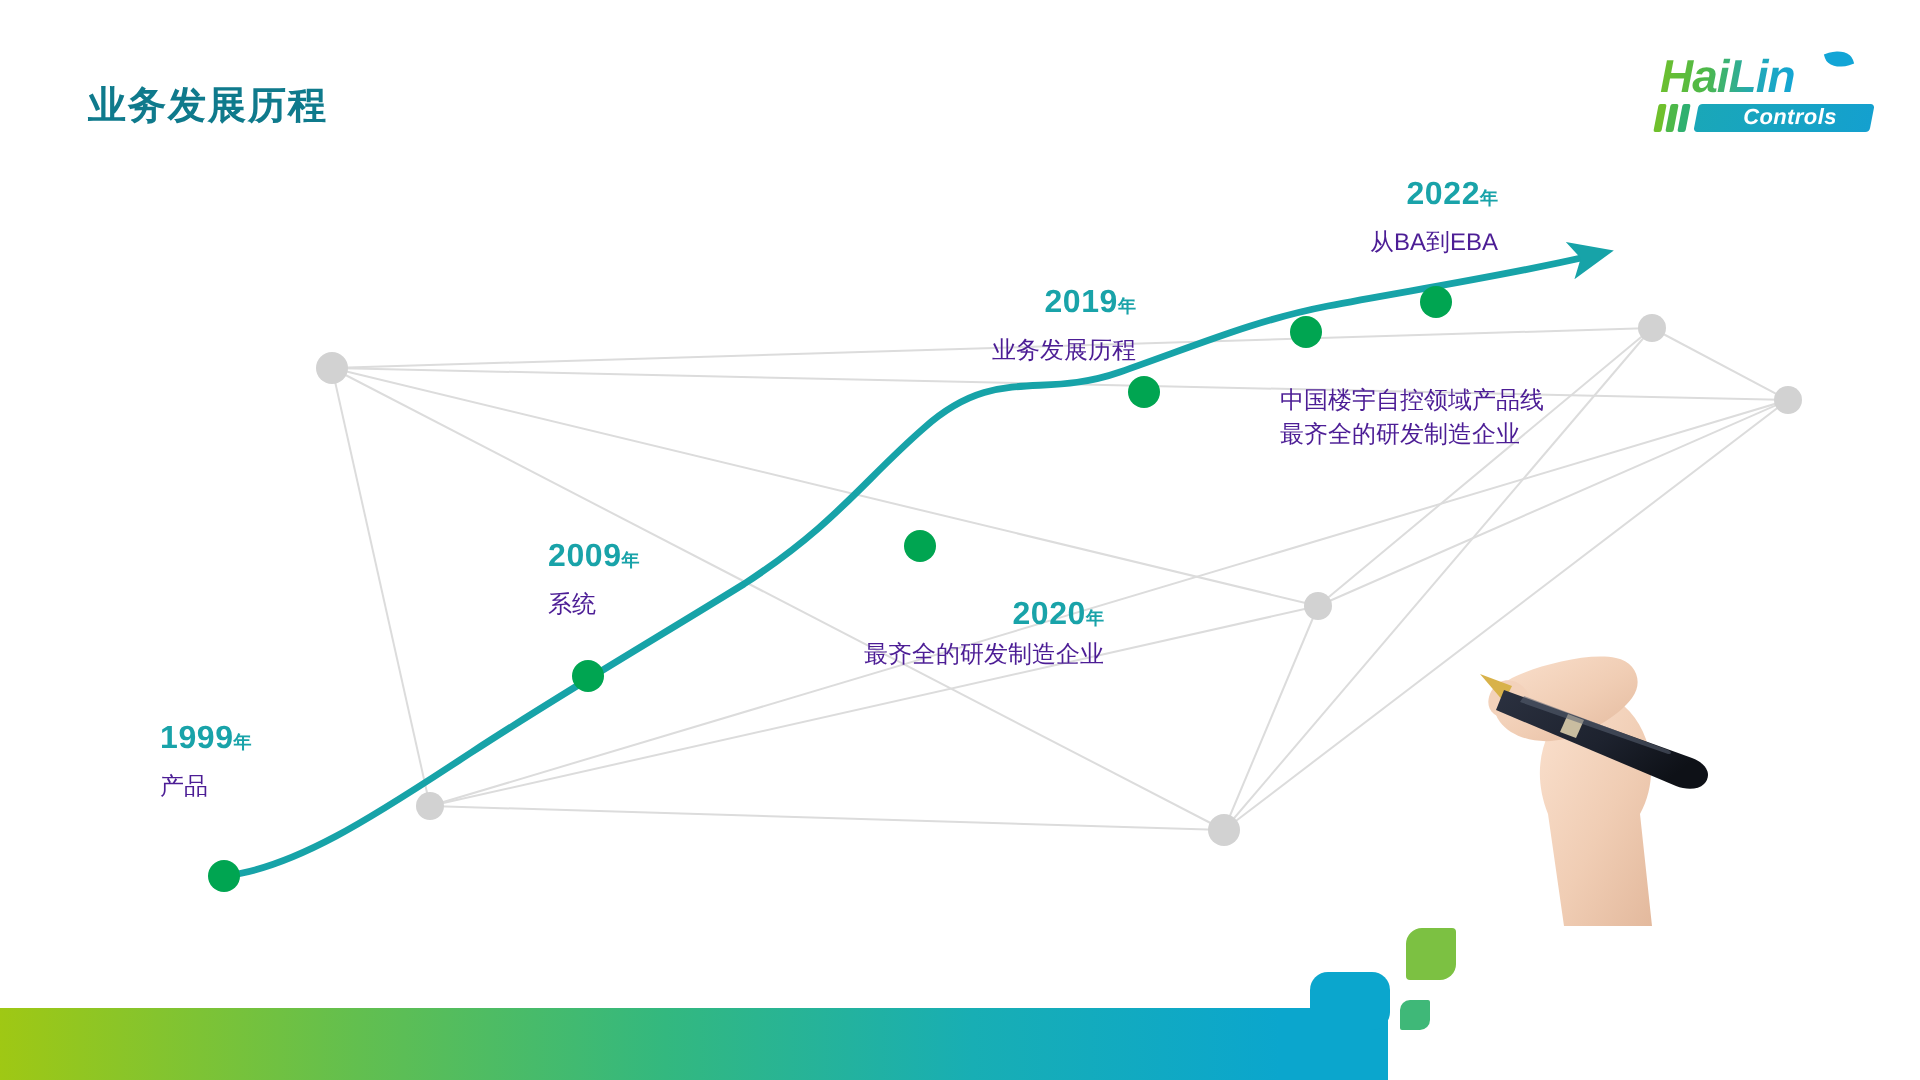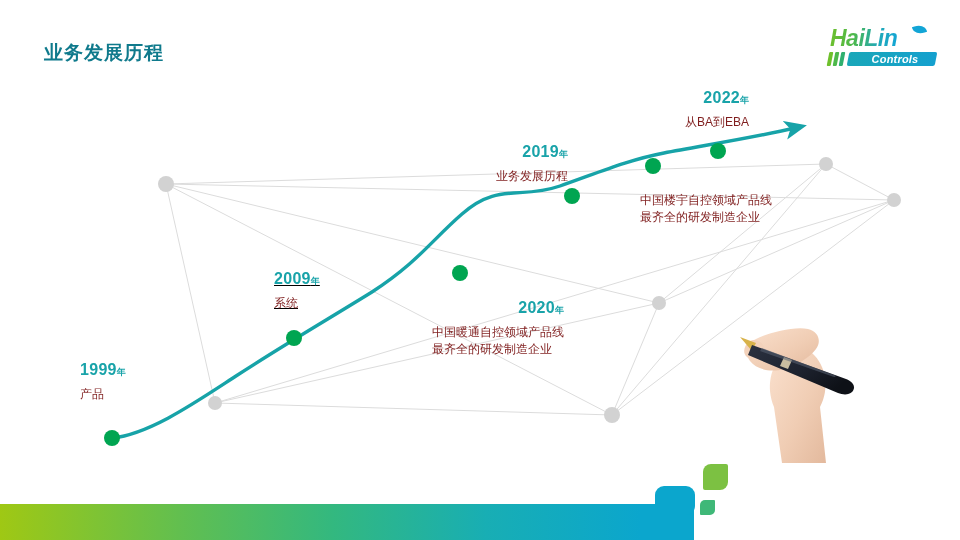--- a/index.html
+++ b/index.html
@@ -130,21 +130,21 @@
     text-align: right;
   }
   .milestone .year .suffix {
     font-size: 9px;
     font-weight: bold;
     letter-spacing: 0;
   }
   .milestone .desc {
     margin-top: 4px;
     font-size: 12px;
-    color: #7f1d1d;
+    color: #4c1d95;
     line-height: 17px;
   }
 
   
   #hand {
     position: absolute;
     left: 722px;
     top: 295px;
     width: 160px;
     height: 170px;
@@ -264,27 +264,26 @@
         <circle cx="653" cy="166" r="8" fill="#00a551"></circle>
         <circle cx="718" cy="151" r="8" fill="#00a551"></circle>
       </g>
   </svg>
 
   <div id="milestone-labels">
       <div class="milestone" style="left: 80px; top: 360px;">
         <div class="year"><span>1999</span><span class="suffix">年</span></div>
         <div class="desc">产品</div>
       </div>
-      <div class="milestone" style="left: 274px; top: 269px; text-decoration: underline;">
+      <div class="milestone" style="left: 274px; top: 269px;">
         <div class="year"><span>2009</span><span class="suffix">年</span></div>
         <div class="desc">系统</div>
       </div>
       <div class="milestone" style="left: 432px; top: 298px;">
         <div class="year"><span>2020</span><span class="suffix">年</span></div>
-        <div class="desc">中国暖通自控领域产品线</div>
         <div class="desc" style="margin-top: 0px;">最齐全的研发制造企业</div>
       </div>
       <div class="milestone" style="left: 496px; top: 142px;">
         <div class="year"><span>2019</span><span class="suffix">年</span></div>
         <div class="desc">业务发展历程</div>
       </div>
       <div class="milestone" style="left: 640px; top: 188px;">
         <div class="desc">中国楼宇自控领域产品线</div>
         <div class="desc" style="margin-top: 0px;">最齐全的研发制造企业</div>
       </div>

